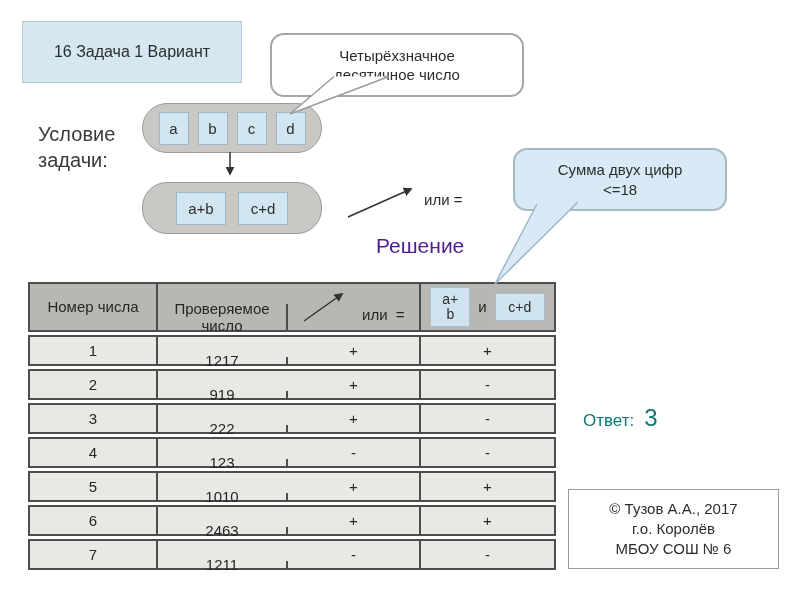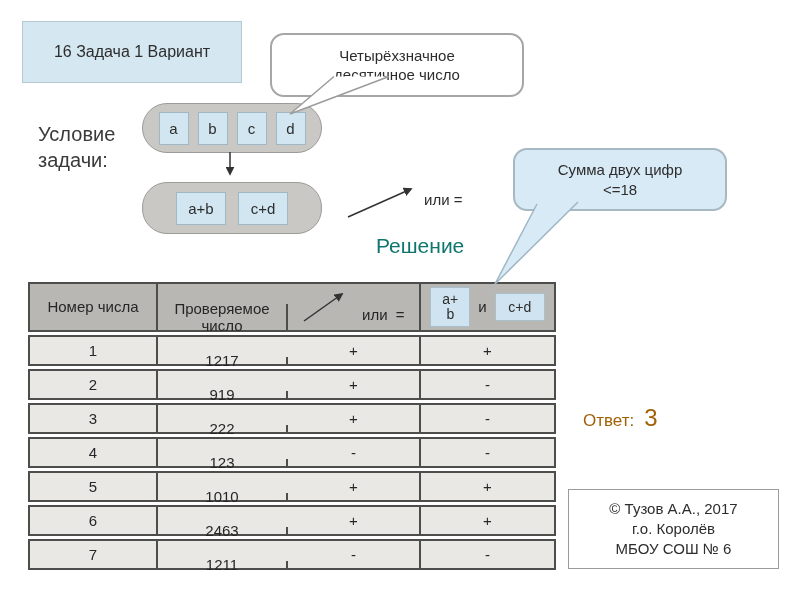--- a/index.html
+++ b/index.html
@@ -29,21 +29,21 @@
           border-radius:25px; display:flex; align-items:center; justify-content:center; }
   .pill-1 { left:142px; top:103px; width:178px; height:48px; gap:9px; }
   .pill-2 { left:142px; top:182px; width:178px; height:50px; gap:12px; }
   .digit-box, .sum-box { background:#d2e6f1; border:1px solid #9fb8c6;
           display:flex; align-items:center; justify-content:center;
           font-size:15px; color:#2d2d2d; }
   .digit-box { width:28px; height:31px; }
   .sum-box { width:48px; height:31px; }
 
   .or-equals { position:absolute; left:424px; top:191px; font-size:15px; color:#2d2d2d; }
-  .solution-label { position:absolute; left:376px; top:234px; font-size:21px; color:#0f766e; }
+  .solution-label { position:absolute; left:376px; top:234px; font-size:21px; color:#4c1d95; }
 
   
   .dtable { position:absolute; left:28px; top:282px; width:528px; }
   .trow { display:flex; border:2px solid #4d4d4b; margin-bottom:3px;
           background:#e9e8e5; height:27px; box-sizing:content-box; }
   .trow.thead { height:46px; background:#b8b7b3; }
   .td { display:flex; align-items:center; justify-content:center;
         font-size:15px; color:#262626; border-right:2px solid #4d4d4b;
         box-sizing:border-box; text-align:center; line-height:1.15; }
   .td:last-child { border-right:none; flex:1; }
@@ -52,21 +52,21 @@
   .hdr-or { white-space:pre; margin-bottom:2px; }
   .hc4 { gap:8px; }
   .bluebox { background:#cfe4f0; border:1px solid #a8bfcc;
              display:flex; align-items:center; justify-content:center;
              font-size:14px; color:#2d2d2d; }
   .box-ab { width:38px; height:38px; flex-direction:column; line-height:1.1; }
   .box-cd { width:48px; height:26px; }
 
   
   .answer { position:absolute; left:583px; top:404px; display:flex;
-            align-items:baseline; font-size:17px; color:#a16207; }
+            align-items:baseline; font-size:17px; color:#0f766e; }
   .answer-value { font-size:24px; margin-left:10px; }
   .credits { position:absolute; left:568px; top:489px; width:209px; height:78px;
              border:1px solid #9b9b9b; background:#ffffff;
              display:flex; flex-direction:column; align-items:center; justify-content:center;
              font-size:15px; color:#2d2d2d; line-height:1.35; text-align:center; }
 
   
   .overlay { position:absolute; left:0; top:0; width:800px; height:600px; pointer-events:none; }
 </style>
 </head>

